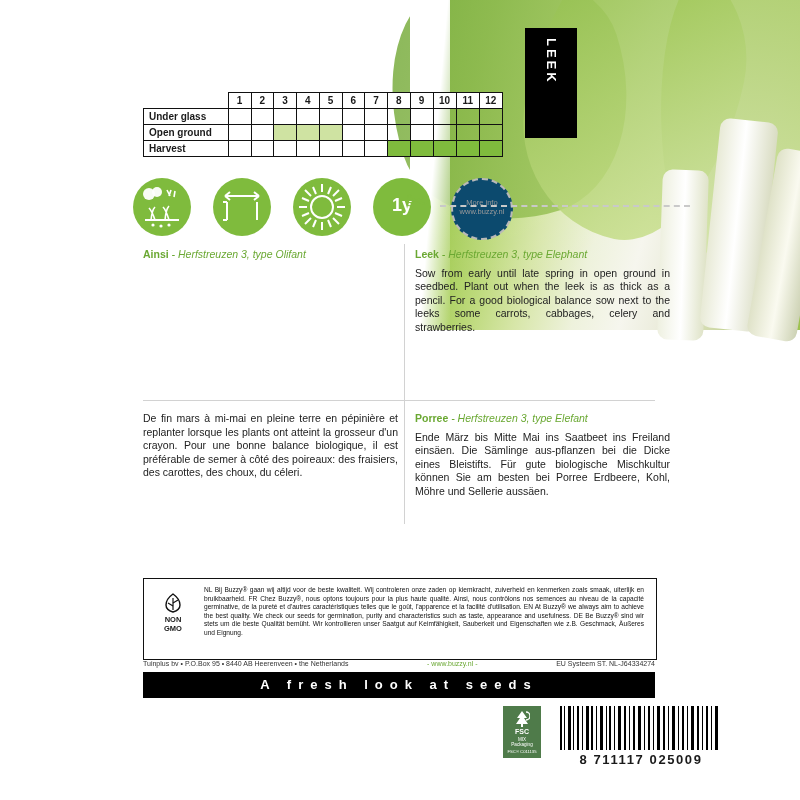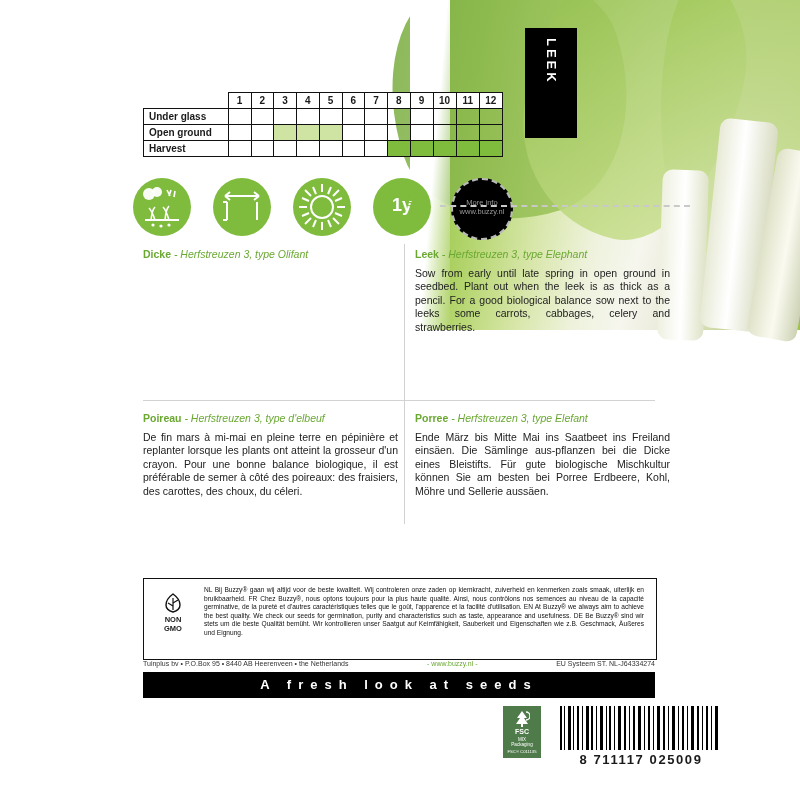--- a/index.html
+++ b/index.html
@@ -66,21 +66,21 @@
   .cal-label{width:82px;text-align:left;padding-left:5px !important;font-weight:bold;font-size:10px;}
   .cal-head td{text-align:center;font-weight:bold;font-size:10px;background:#fff;}
   .cal-corner{border:none !important;}
   .mcell{width:23px;text-align:center;}
   .fill-light{background:#cfe3a2;}
   .fill-dark{background:#7fbb3d;}
 
   
   .icons{position:absolute;left:133px;top:178px;width:520px;height:62px;text-decoration:underline;}
   .ico{position:absolute;top:0;width:58px;height:58px;border-radius:50%;background:#7fbb3d;}
-  .ico.dash{background:#000000;border:2px dashed #b9b9b9;}
+  .ico.dash{background:#0c4a6e;border:2px dashed #b9b9b9;}
   .i1{left:0;} .i2{left:80px;} .i3{left:160px;} .i4{left:240px;} .i5{left:318px;}
   .ico svg{display:block;}
   .dist-txt{
     position:absolute;left:244px;top:24px;width:52px;text-align:center;
     font-size:8.5px;color:#fff;line-height:9px;
   }
   .yr-txt{position:absolute;left:400px;top:16px;width:58px;text-align:center;color:#fff;font-size:18px;font-weight:bold;}
   .moreinfo{
     position:absolute;left:318px;top:14px;width:58px;text-align:center;
     font-size:7.5px;color:#9a9a9a;line-height:9px;
@@ -281,38 +281,34 @@
     </div>
   </div>
   <div class="scissors">✂</div>
   <div class="cutline"></div>
 
   <div class="vline"></div>
   <div class="hline"></div>
 
   <div class="block b1">
     <div class="b-title">
-      <span class="lang">Dicke</span>
+      <span class="lang">Ainsi</span>
       <span class="var">- Herfstreuzen 3, type Olifant</span>
     </div>
   </div>
 
   <div class="block b2">
     <div class="b-title">
       <span class="lang">Leek</span>
       <span class="var">- Herfstreuzen 3, type Elephant</span>
     </div>
     <div class="b-body">Sow from early until late spring in open ground in seedbed. Plant out when the leek is as thick as a pencil. For a good biological balance sow next to the leeks some carrots, cabbages, celery and strawberries.</div>
   </div>
 
   <div class="block b3">
-    <div class="b-title">
-      <span class="lang">Poireau</span>
-      <span class="var">- Herfstreuzen 3, type d'elbeuf</span>
-    </div>
     <div class="b-body">De fin mars à mi-mai en pleine terre en pépinière et replanter lorsque les plants ont atteint la grosseur d'un crayon. Pour une bonne balance biologique, il est préférable de semer à côté des poireaux: des fraisiers, des carottes, des choux, du céleri.</div>
   </div>
 
   <div class="block b4">
     <div class="b-title">
       <span class="lang">Porree</span>
       <span class="var">- Herfstreuzen 3, type Elefant</span>
     </div>
     <div class="b-body">Ende März bis Mitte Mai ins Saatbeet ins Freiland einsäen. Die Sämlinge aus-pflanzen bei die Dicke eines Bleistifts. Für gute biologische Mischkultur können Sie am besten bei Porree Erdbeere, Kohl, Möhre und Sellerie aussäen.</div>
   </div>

